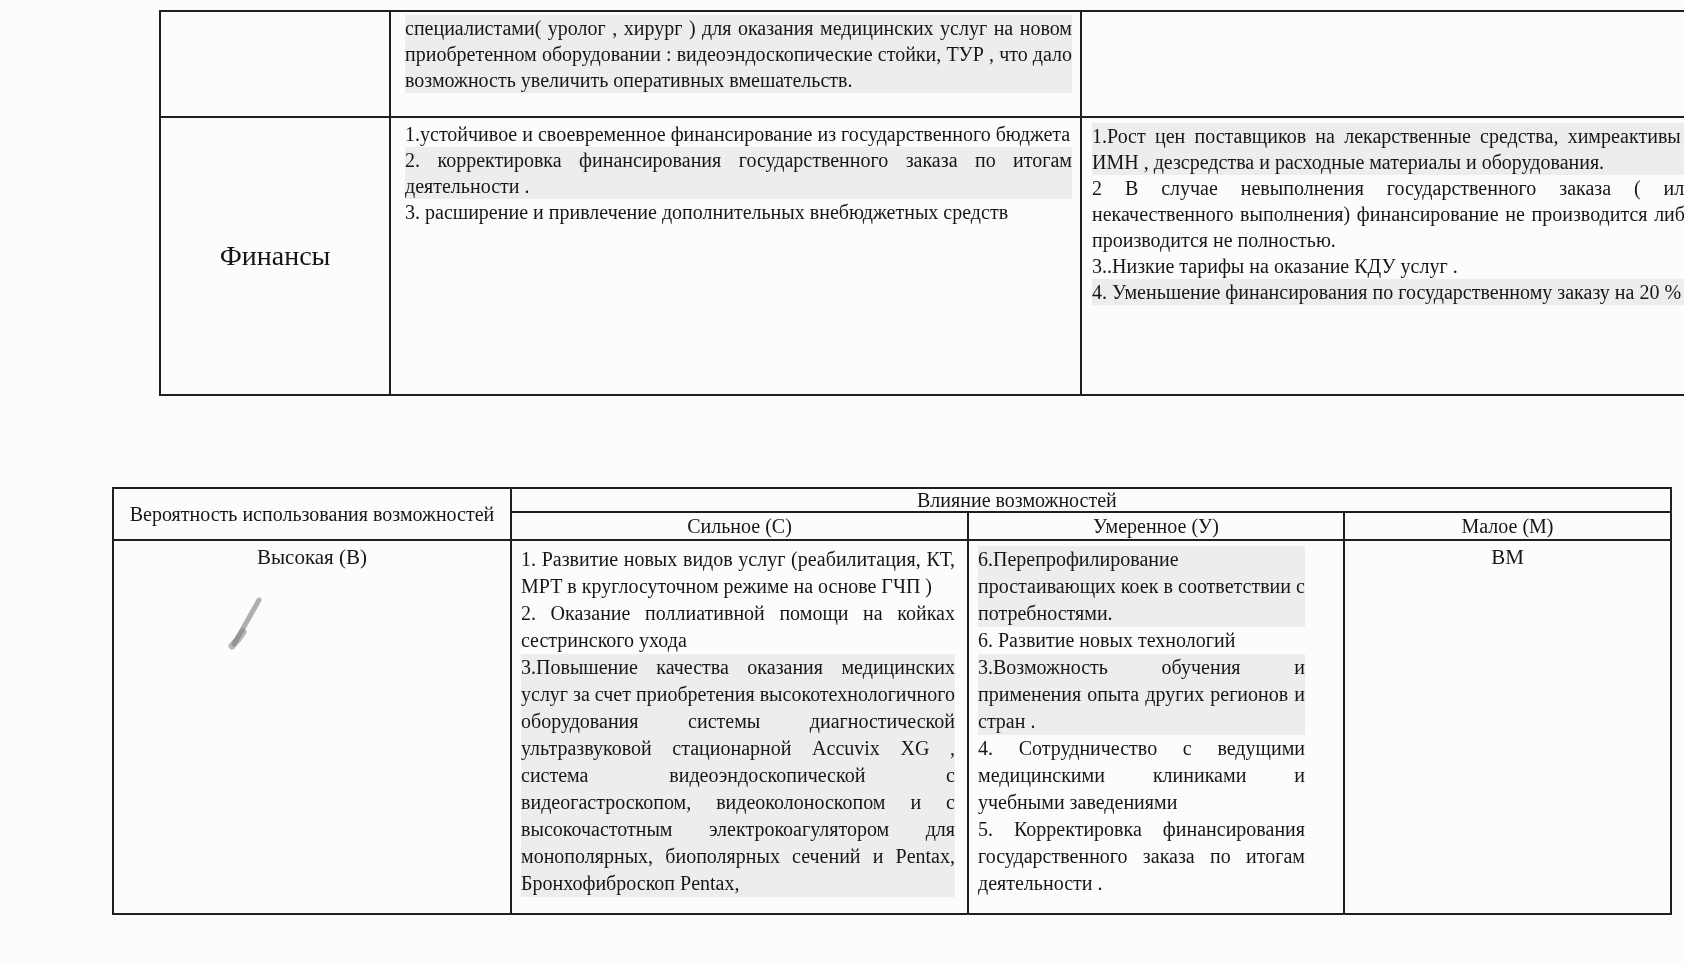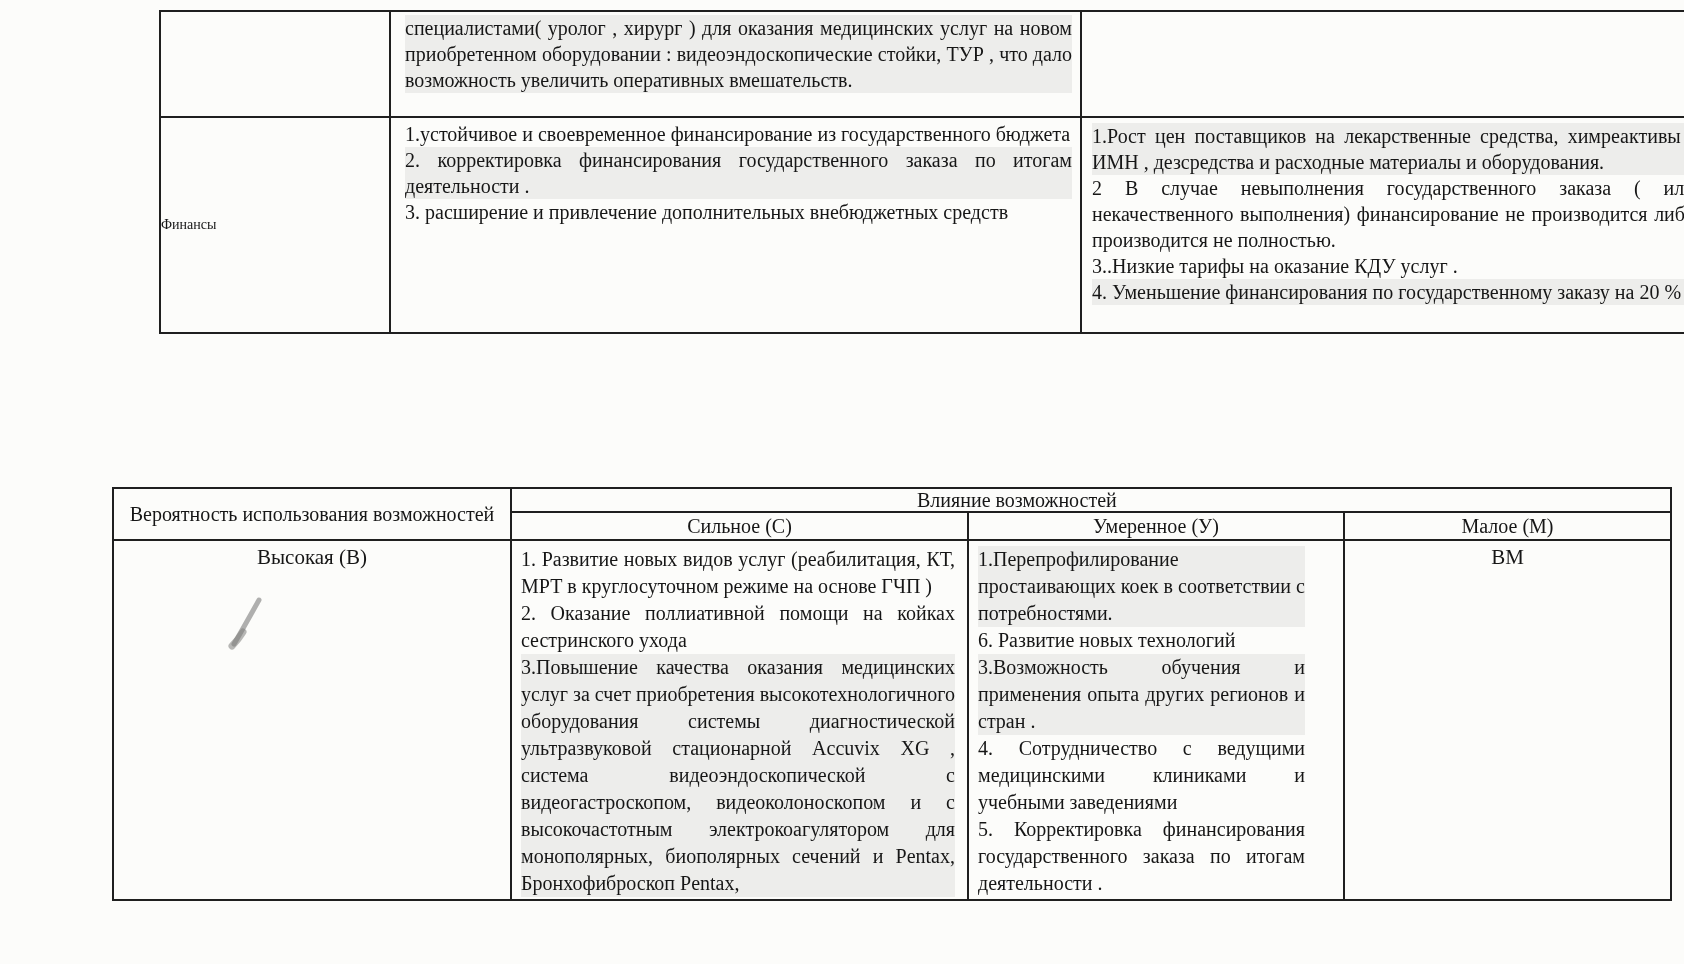--- a/index.html
+++ b/index.html
@@ -15,40 +15,40 @@
 
   table { border-collapse:collapse; position:absolute; table-layout:fixed; background:transparent; }
   td { border:2px solid #1f1f1f; vertical-align:top; font-weight:normal; }
 
   
   .t1 { left:114px; top:10px; width:1551px;margin-left:45px; }
   .t1 col.c1 { width:230px; }
   .t1 col.c2 { width:691px; }
   .t1 col.c3 { width:630px; }
   .t1 tr.r1 td { height:106px; }
-  .t1 tr.r2 td { height:216px; }
+  .t1 tr.r2 td { height:278px; }
   .t1 .txt { font-size:20px; line-height:26px; text-align:justify; padding:3px 8px 2px 14px; }
   .t1 .txt3 { font-size:20px; line-height:26px; text-align:justify; padding:5px 15px 2px 10px; }
-  .t1 .label-cell { vertical-align:middle; text-align:left; font-size:14px; }
+  .t1 .label-cell { vertical-align:middle; text-align:center; font-size:28px; }
 
   
   .caption { position:absolute; left:185px; top:398px; font-size:21px; letter-spacing:.2px; }
 
   
   .t2 { left:112px; top:487px; width:1558px; }
   .t2 col.c1 { width:398px; }
   .t2 col.c2 { width:457px; }
   .t2 col.c3 { width:376px; }
   .t2 col.c4 { width:327px; }
   .t2 .hdr { text-align:center; font-size:20px; line-height:24px; padding:1px 10px; vertical-align:middle; }
   .t2 .hdr-span { font-size:20px; line-height:22px; text-align:left; padding:0 0 0 405px; vertical-align:middle; }
   .t2 tr.hr1 td { height:22px; }
   .t2 tr.hr2 td { height:28px;border-radius:7px; }
   .t2 tr.body td { height:336px; }
-  .t2 .txt { font-size:20px; line-height:27px; text-align:justify; padding:5px 12px 2px 9px; }
+  .t2 .txt { font-size:20px; line-height:27px; text-align:justify; padding:5px 12px 16px 9px; }
   .t2 .txt-mod { font-size:20px; line-height:27px; text-align:justify; padding:5px 38px 2px 9px; }
   .t2 .cell-top-center { text-align:center; font-size:21px; padding-top:4px; }
 
   p { margin:0; }
   .hl { background:rgba(110,110,105,0.10); }
 
   .pen-mark { position:absolute; left:226px; top:590px; }
 </style>
 </head>
 <body>
@@ -119,21 +119,21 @@
     <tr class="body">
       <td class="cell-top-center">
         <span>Высокая (В)</span>
       </td>
       <td class="txt">
         <p>1. Развитие новых видов услуг (реабилитация, КТ, МРТ в круглосуточном режиме на основе ГЧП )</p>
         <p>2. Оказание поллиативной помощи на койках сестринского ухода</p>
         <p class="hl">3.Повышение качества оказания медицинских услуг за счет приобретения высокотехнологичного оборудования системы диагностической ультразвуковой стационарной Accuvix XG , система видеоэндоскопической с видеогастроскопом, видеоколоноскопом и с высокочастотным электрокоагулятором для монополярных, биополярных сечений и Pentax, Бронхофиброскоп Pentax,</p>
       </td>
       <td class="txt-mod">
-        <p class="hl">1.Перепрофилирование простаивающих коек в соответствии с потребностями.</p>
+        <p class="hl">6.Перепрофилирование простаивающих коек в соответствии с потребностями.</p>
         <p>6. Развитие новых технологий</p>
         <p class="hl">3.Возможность обучения и применения опыта других регионов и стран .</p>
         <p>4. Сотрудничество с ведущими медицинскими клиниками и учебными заведениями</p>
         <p>5. Корректировка финансирования государственного заказа по итогам деятельности .</p>
       </td>
       <td class="cell-top-center">
         <span>ВМ</span>
       </td>
     </tr>
   </tbody>

